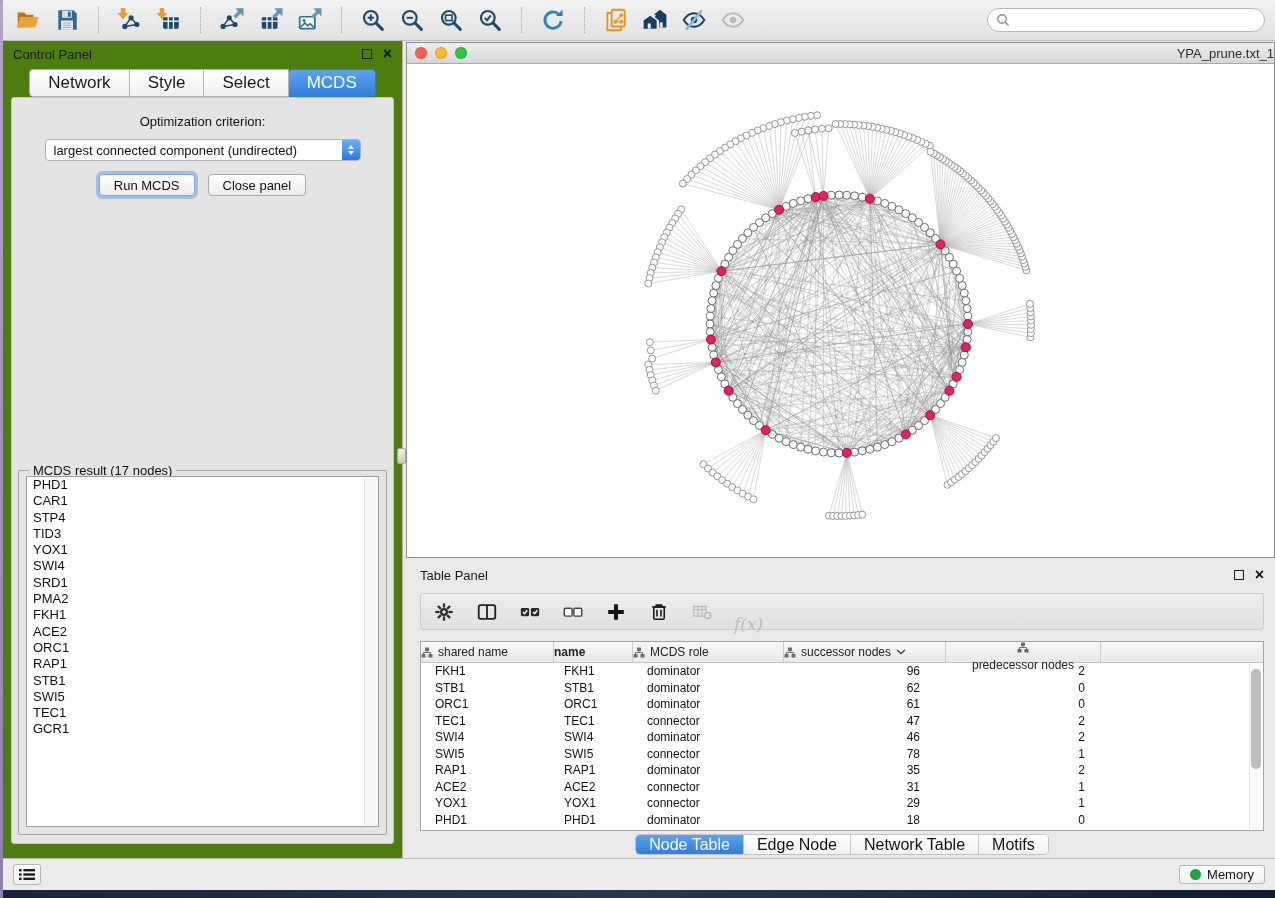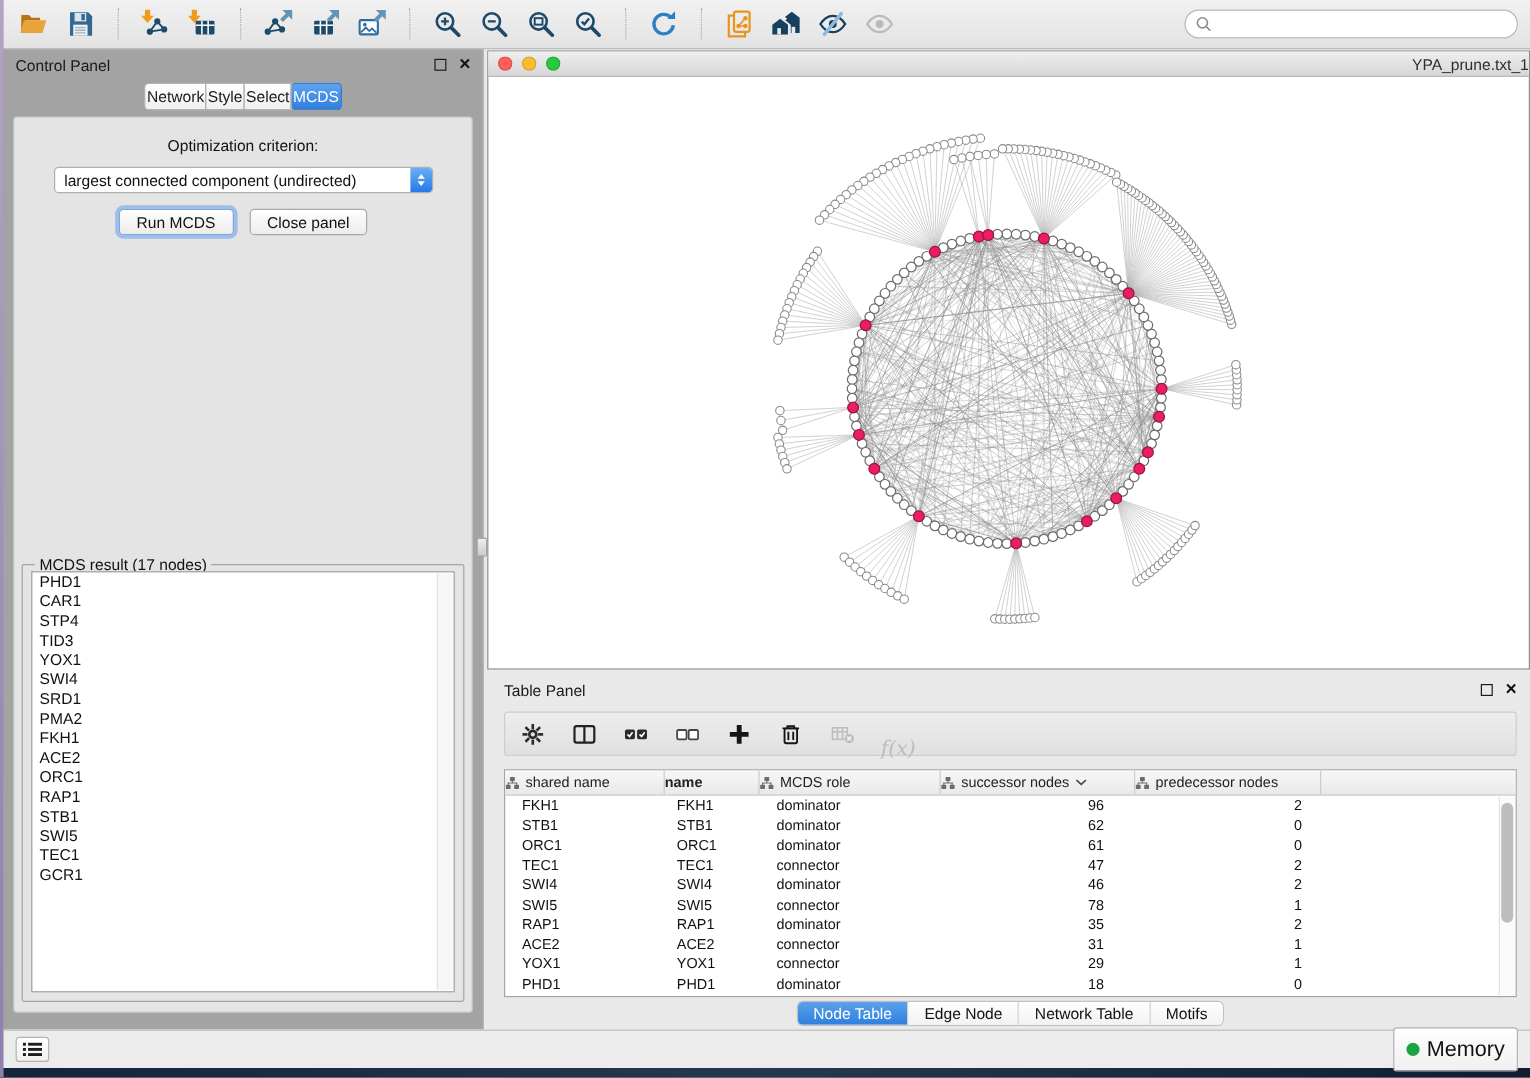--- a/index.html
+++ b/index.html
@@ -17,27 +17,27 @@
   .tb-icon { width:30px; height:28px; display:flex; align-items:center; justify-content:center; cursor:default; }
   .tb-icon svg { width:26px; height:26px; }
   .tb-icon.disabled { opacity:.6; filter:grayscale(1); }
   .tb-sep { width:1px; height:26px; border-left:1px dotted #ababab; margin:0 7px; }
   .search-box { margin-left:auto; width:278px; height:24px; border:1px solid #b9b9b9; border-radius:13px;
                 background:#fff; display:flex; align-items:center; padding:0 8px; gap:6px; }
   .search-box input { border:none; outline:none; flex:1; font-size:13px; background:transparent; }
 
   
   .control-panel { position:absolute; left:0; top:41px; width:400px; bottom:32px;
-                   background:#a3a3a3; border-right:1px solid #b0b0b0; }
+                   background:#4d7c0f; border-right:1px solid #b0b0b0; }
   .panel-header { height:26px; display:flex; align-items:center; padding:0 10px; font-size:13px; color:#1a1a1a; }
   .win-btns { margin-left:auto; display:flex; gap:11px; align-items:center; }
   .float-btn { width:10px; height:10px; border:1.7px solid #1c1c1c; display:inline-block; background:transparent; }
   .close-btn { font-weight:bold; font-size:16px; color:#111; line-height:12px; }
   .cp-tabs { display:flex; justify-content:center; margin-top:2px; position:relative; z-index:2; }
-  .cp-tab { padding:3px 1px; font-size:13px; color:#1a1a1a; text-align:center;
+  .cp-tab { padding:3px 18px; font-size:17px; color:#1a1a1a; text-align:center;
             background:linear-gradient(#ffffff,#f0f0f0); border:1px solid #b4b4b4; border-left:none; }
   .cp-tab:first-child { border-left:1px solid #b4b4b4; border-radius:4px 0 0 4px; }
   .cp-tab:last-child { border-radius:0 4px 4px 0; }
   .cp-tab.active { background:linear-gradient(#5ea4ee,var(--accent)); color:#fff; border-color:#2f7cd8; border-radius:4px; }
   .cp-content { position:absolute; left:8px; right:8px; top:56px; bottom:14px;
                 background:#e4e4e4; border:1px solid #c6c6c6; border-radius:3px; }
   .opt-label { text-align:center; margin-top:16px; font-size:13px; color:#111; }
   .combo { width:316px; height:22px; margin:10px auto 0; background:#fff; border:1px solid #b0b0b0;
            border-radius:4px; display:flex; align-items:center; overflow:hidden; }
   .combo-text { flex:1; font-size:13px; padding:0 8px; white-space:nowrap; color:#111; }
@@ -82,32 +82,32 @@
   .t-head { display:flex; height:21px; background:linear-gradient(#f7f7f7,#e9e9e9); border-bottom:1px solid #c2c2c2; }
   .col-h { display:flex; align-items:center; justify-content:flex-start; gap:5px; font-size:12px; color:#222;
            border-right:1px solid #ccc; }
   .col-h.filler { flex:1; border-right:none; }
   .t-row { display:flex; height:16.5px; align-items:center; font-size:12px; color:#111; }
   .t-cell { overflow:hidden; white-space:nowrap; }
   .t-scroll { position:absolute; top:22px; bottom:1px; right:1px; width:13px; background:#fbfbfb; border-left:1px solid #e4e4e4; }
   .t-thumb { position:absolute; top:5px; left:1px; width:10px; height:100px; background:#bdbdbd; border-radius:5px; }
   .tp-tabs { position:absolute; left:0; right:0; bottom:3px; display:flex; justify-content:center; }
   .tp-tabbar { display:flex; border:1px solid #c2c2c2; border-radius:5px; overflow:hidden; height:21px; background:#fff; }
-  .tp-tab { padding:0 13px; font-size:13px; display:flex; align-items:center; color:#111;
+  .tp-tab { padding:0 13px; font-size:16px; display:flex; align-items:center; color:#111;
             border-right:1px solid #c9c9c9; background:linear-gradient(#ffffff,#f2f2f2); }
   .tp-tab:last-child { border-right:none; }
   .tp-tab.active { background:linear-gradient(#5ba1ed,var(--accent)); color:#fff; }
 
   
   .status-bar { position:absolute; left:0; right:0; bottom:0; height:32px; background:#ececec;
                 border-top:1px solid #bdbdbd; display:flex; align-items:center; padding:0 10px; }
   .list-btn { width:28px; height:21px; background:linear-gradient(#fff,#efefef); border:1px solid #b5b5b5;
               border-radius:3px; display:flex; align-items:center; justify-content:center; }
-  .memory-btn { margin-left:auto; height:37px; background:linear-gradient(#fff,#f0f0f0); border:1px solid #b5b5b5;
-                border-radius:3px; display:flex; align-items:center; gap:6px; padding:0 10px; font-size:18px; color:#111; }
+  .memory-btn { margin-left:auto; height:19px; background:linear-gradient(#fff,#f0f0f0); border:1px solid #b5b5b5;
+                border-radius:3px; display:flex; align-items:center; gap:6px; padding:0 10px; font-size:13px; color:#111; }
   .mem-dot { width:11px; height:11px; border-radius:50%; background:var(--memory-green); }
 </style>
 </head>
 <body>
 
 <div class="screen">
   <div class="wall-left"></div>
   <div class="app">
 
     <div class="toolbar">
@@ -1378,21 +1378,21 @@
                   <path d="M6 3.9v1.6M2.5 7V5.5h7V7" stroke="#6b6b6b" fill="none" stroke-width="1"></path>
                 </svg>
               </span>
               <span>successor nodes</span>
               <span style="display:flex">
                 <svg viewBox="0 0 10 6" width="10" height="6">
                   <path d="M1 1l4 3.6L9 1" fill="none" stroke="#444" stroke-width="1.4"></path>
                 </svg>
               </span>
             </div>
-            <div class="col-h" style="width: 155px;">
+            <div class="col-h" style="width: 155px; flex-direction: column;">
               <span style="display:flex">
                 <svg viewBox="0 0 12 11" width="12" height="11">
                   <g fill="#6b6b6b">
                     <rect x="4" y="0.5" width="4" height="3.4" rx="0.5"></rect>
                     <rect x="0.5" y="7" width="4" height="3.4" rx="0.5"></rect>
                     <rect x="7.5" y="7" width="4" height="3.4" rx="0.5"></rect>
                   </g>
                   <path d="M6 3.9v1.6M2.5 7V5.5h7V7" stroke="#6b6b6b" fill="none" stroke-width="1"></path>
                 </svg>
               </span>

